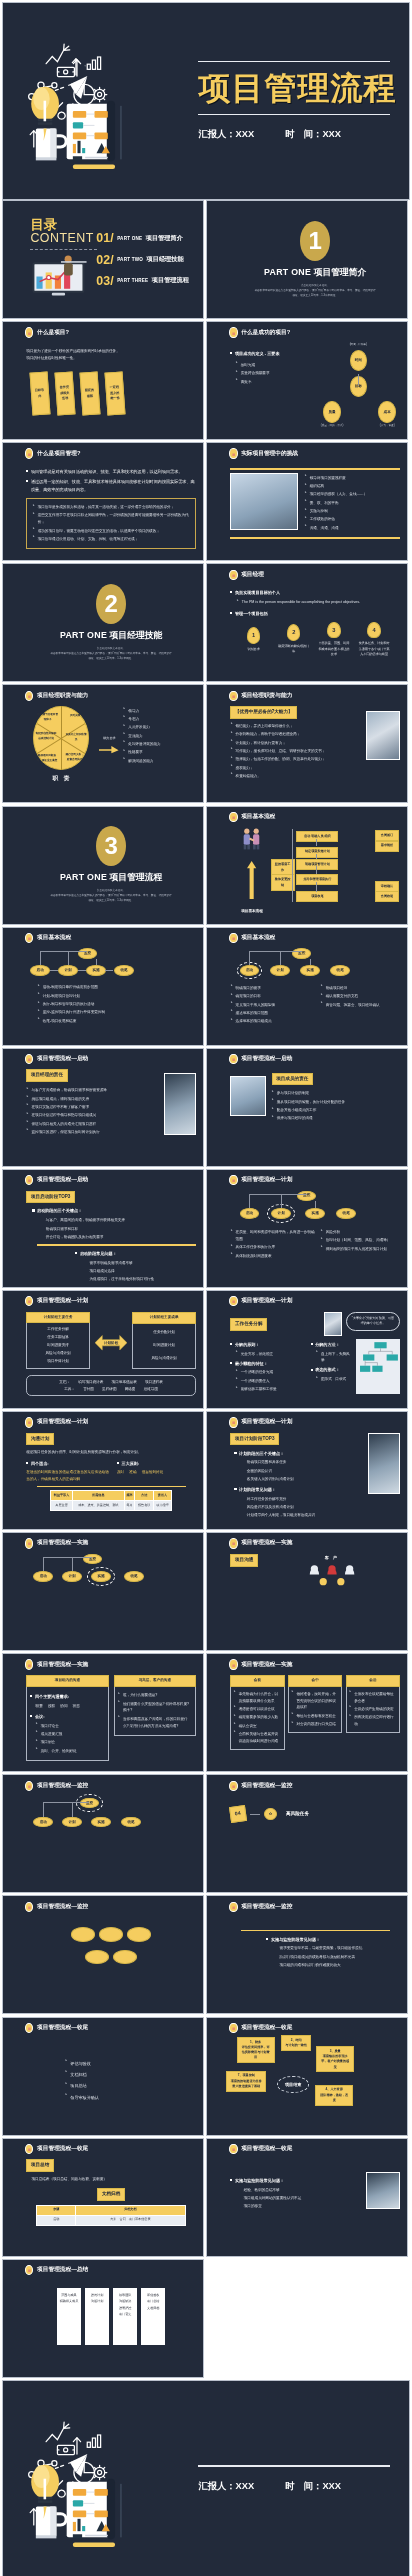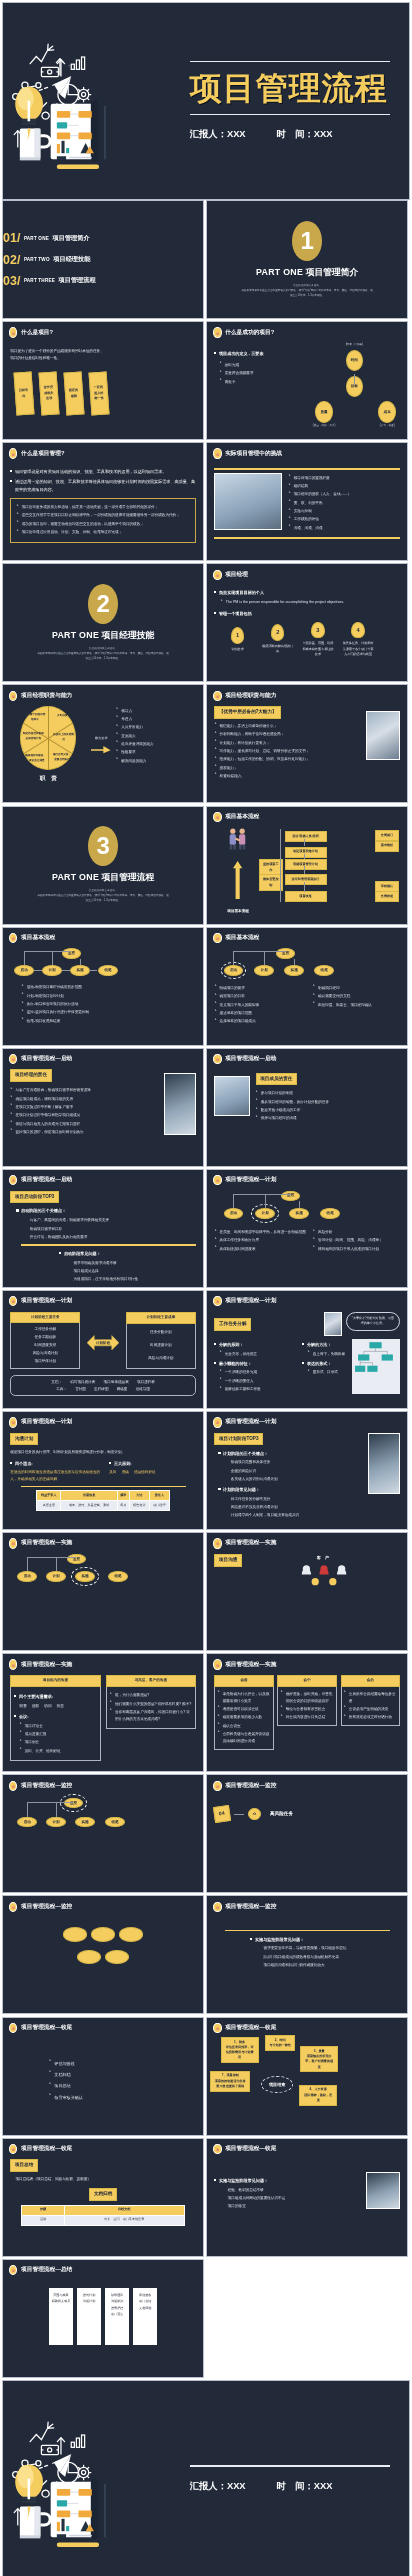--- a/index.html
+++ b/index.html
@@ -10,20 +10,21 @@
     color:#fff;
   }
   .page { width:412px; background:#ffffff; padding:0; position:relative; }
 
   
   .slide {
     background:#222a3a;
     position:relative;
     overflow:hidden;
     border:0.5px solid #b9c0cc;
+    padding-left:16px;
   }
   .grid {
     display:flex; flex-wrap:wrap;
     gap:2.1px 2.1px;
     padding:0 2.1px;
   }
   .grid .slide { width:202px; height:119px; }
 
   
   .cover, .closing {
@@ -207,20 +208,38 @@
           <span>时　间：XXX</span>
         </div>
       </div>
     </div>
   </div>
 
   <div class="grid">
 
     <div class="slide">
       <div class="toc">
+        <div class="toc-left">
+          <div class="toc-cn">目录</div>
+          <div class="toc-en">CONTENT</div>
+          <div class="toc-dash"></div>
+          <svg width="62" height="46" style="margin-top:3.1px" aria-hidden="true" viewBox="0 0 120 90">
+            <rect x="6" y="20" width="98" height="56" rx="3" fill="#e9edf3" stroke="#2b3442" stroke-width="4"></rect>
+            <rect x="12" y="46" width="12" height="24" fill="#4aa8d8"></rect>
+            <rect x="30" y="38" width="12" height="32" fill="#f5cd5f"></rect>
+            <rect x="48" y="44" width="12" height="26" fill="#f2803b"></rect>
+            <rect x="66" y="28" width="12" height="42" fill="#e0445a"></rect>
+            <polyline points="18,56 36,48 54,52 72,32" fill="none" stroke="#d63b52" stroke-width="3"></polyline>
+            <circle cx="36" cy="48" r="4" fill="#fff" stroke="#d63b52" stroke-width="2"></circle>
+            <rect x="42" y="78" width="26" height="5" rx="2" fill="#cfd5de"></rect>
+            <circle cx="74" cy="12" r="7" fill="#c98b4b"></circle>
+            <rect x="66" y="20" width="17" height="24" rx="4" fill="#6b5a3e"></rect>
+            <rect x="60" y="16" width="50" height="3" fill="#cfd5de"></rect>
+          </svg>
+        </div>
         <div class="toc-right">
           <div class="toc-row">
             <span class="toc-num">01/</span>
             <span class="toc-part">PART ONE</span>
             <span class="toc-label">项目管理简介</span>
           </div>
           <div class="toc-row">
             <span class="toc-num">02/</span>
             <span class="toc-part">PART TWO</span>
             <span class="toc-label">项目经理技能</span>

